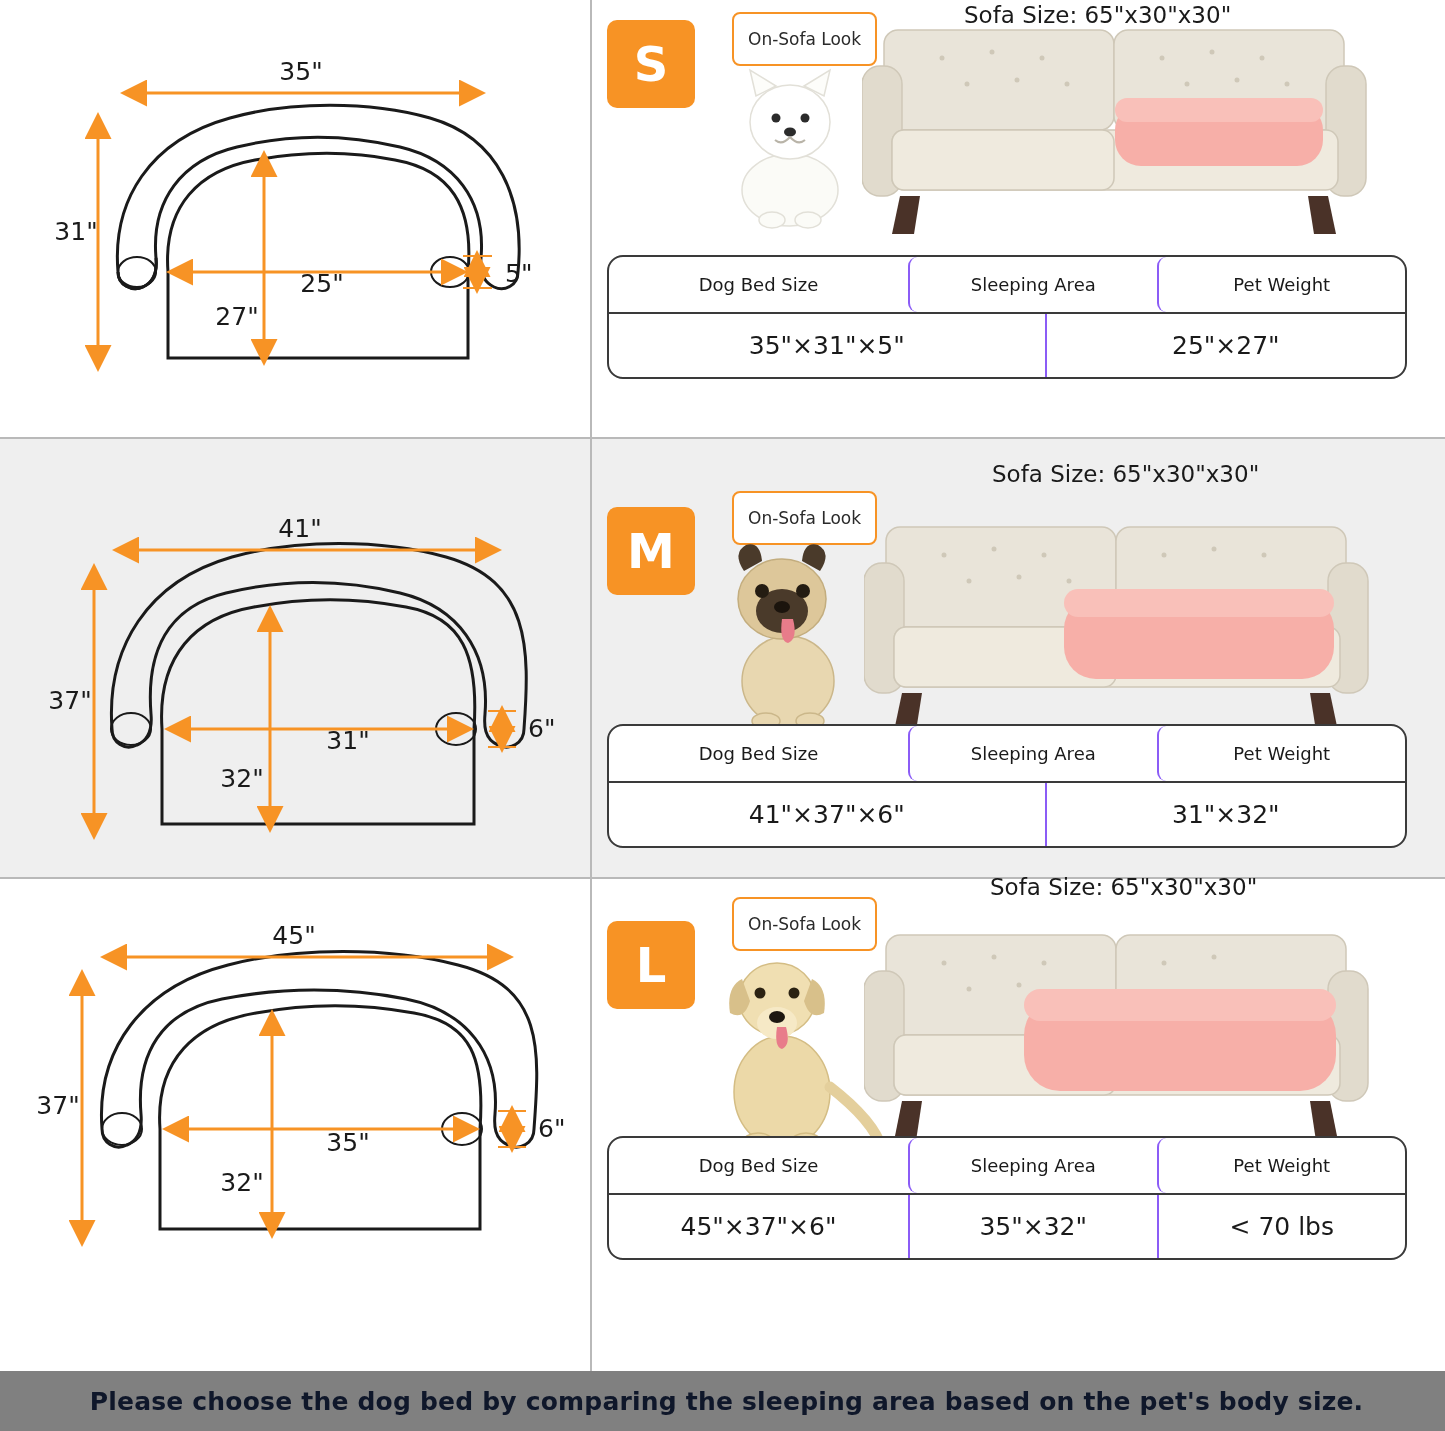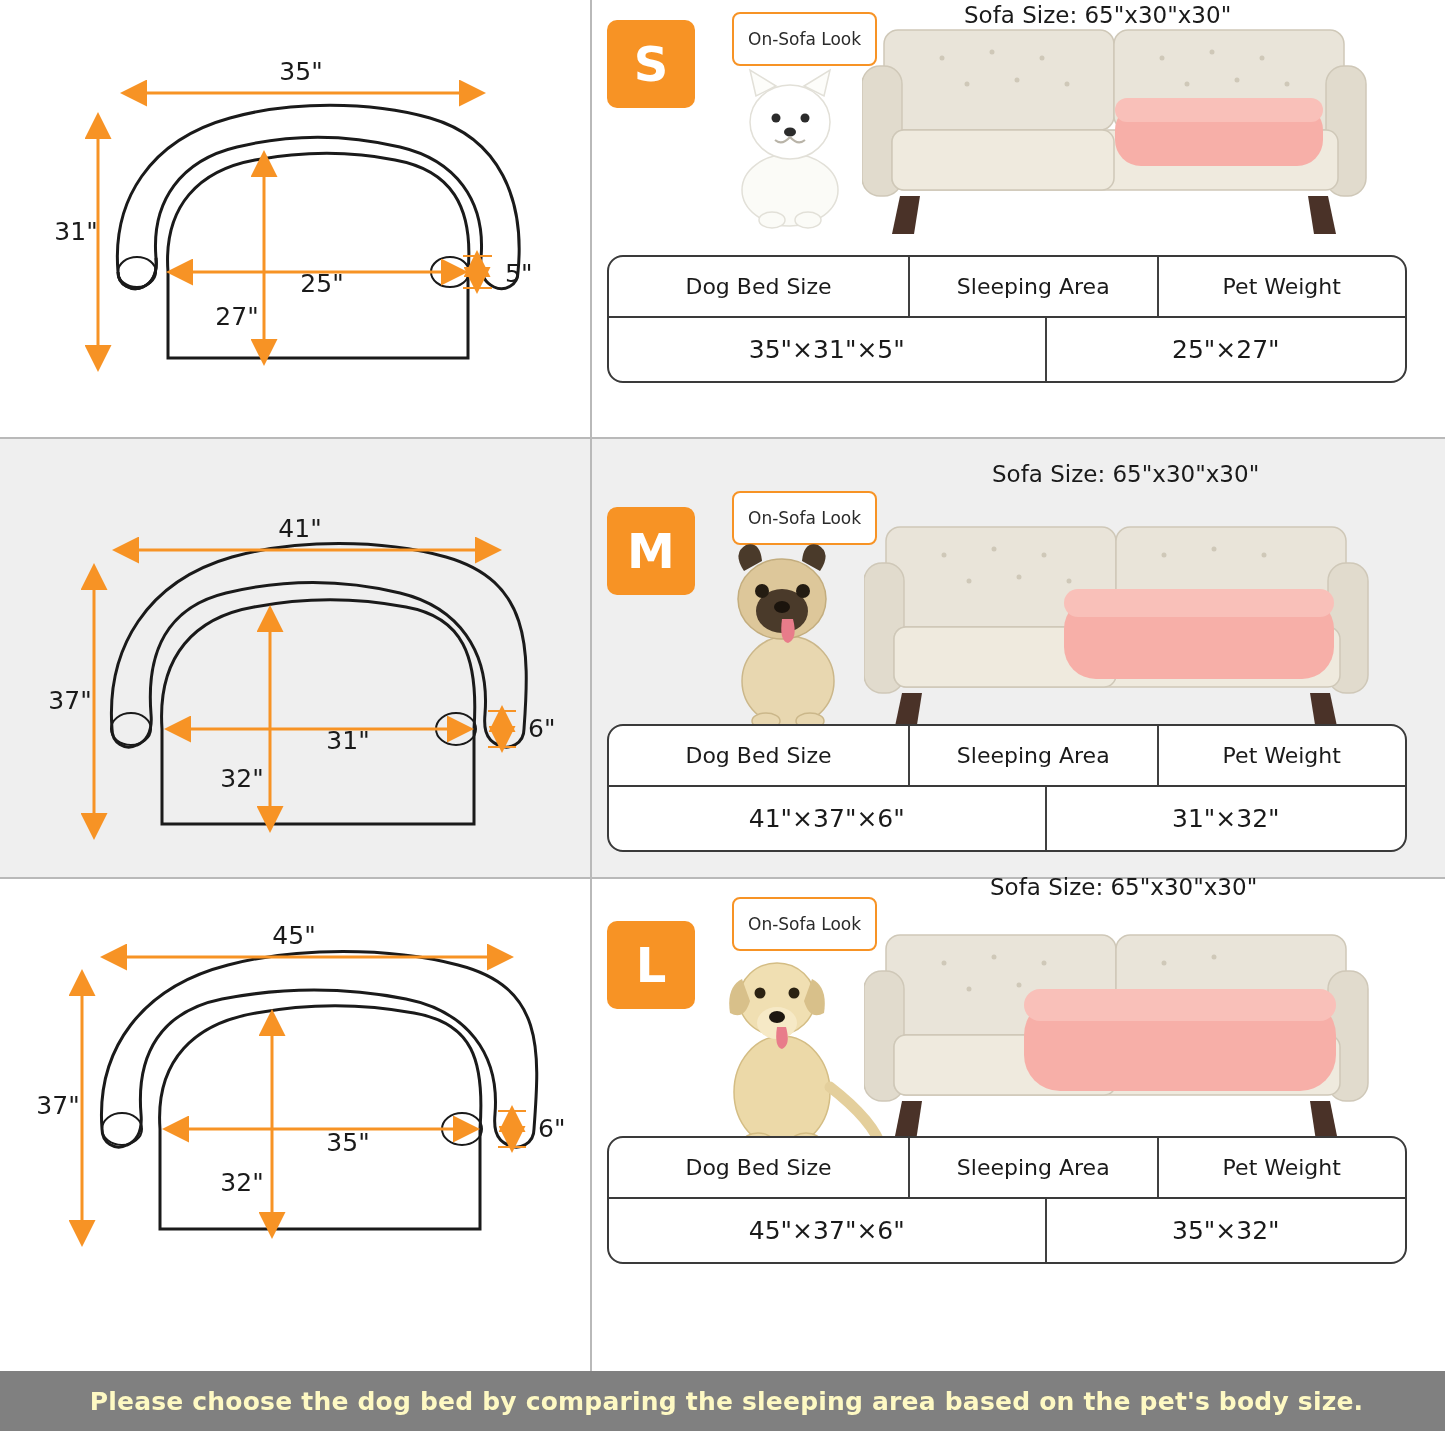--- a/index.html
+++ b/index.html
@@ -73,36 +73,36 @@
     overflow: hidden;
     width: 800px;
   }
   .spec-table .trow { display: flex; }
   .spec-table .trow.head { border-bottom: 2px solid #3a3a3a; }
   .spec-table .cell {
     flex: 1 1 0;
     text-align: center;
     padding: 17px 4px;
     font-size: 25px;
-    border-left: 2px solid #404040;
+    border-left: 2px solid #8b5cf6;
     color: #1a1a1a;
     white-space: nowrap;
   }
   .spec-table .cell:first-child { border-left: none; flex: 1.22 1 0; }
   .spec-table .cell.v { font-size: 25px; }
-  .spec-table .trow.head .cell { font-size: 22px; }
+  .spec-table .trow.head .cell { font-size: 18px; border-radius: 9px; }
 
   
   .footer {
     position: absolute;
     left: 0; bottom: 0;
     width: 100%;
     height: 60px;
     background: #808080;
-    color: #fef9c3;
+    color: #0f172a;
     display: flex;
     align-items: center;
     justify-content: center;
     font-size: 25px;
     font-weight: bold;
     letter-spacing: .2px;
     padding-left: 8px;
   }
 
   
@@ -401,19 +401,20 @@
 
       <div class="spec-table" style="left:15px; top:257px;">
         <div class="trow head">
           <div class="cell">Dog Bed Size</div>
           <div class="cell">Sleeping Area</div>
           <div class="cell">Pet Weight</div>
         </div>
         <div class="trow">
           <div class="cell v">45"×37"×6"</div>
           <div class="cell v">35"×32"</div>
+          <div class="cell v">&lt; 70 lbs</div>
         </div>
       </div>
     </div>
   </div>
 
   <div class="footer">Please choose the dog bed by comparing the sleeping area based on the pet's body size.</div>
 </div>
 
 </body></html>

